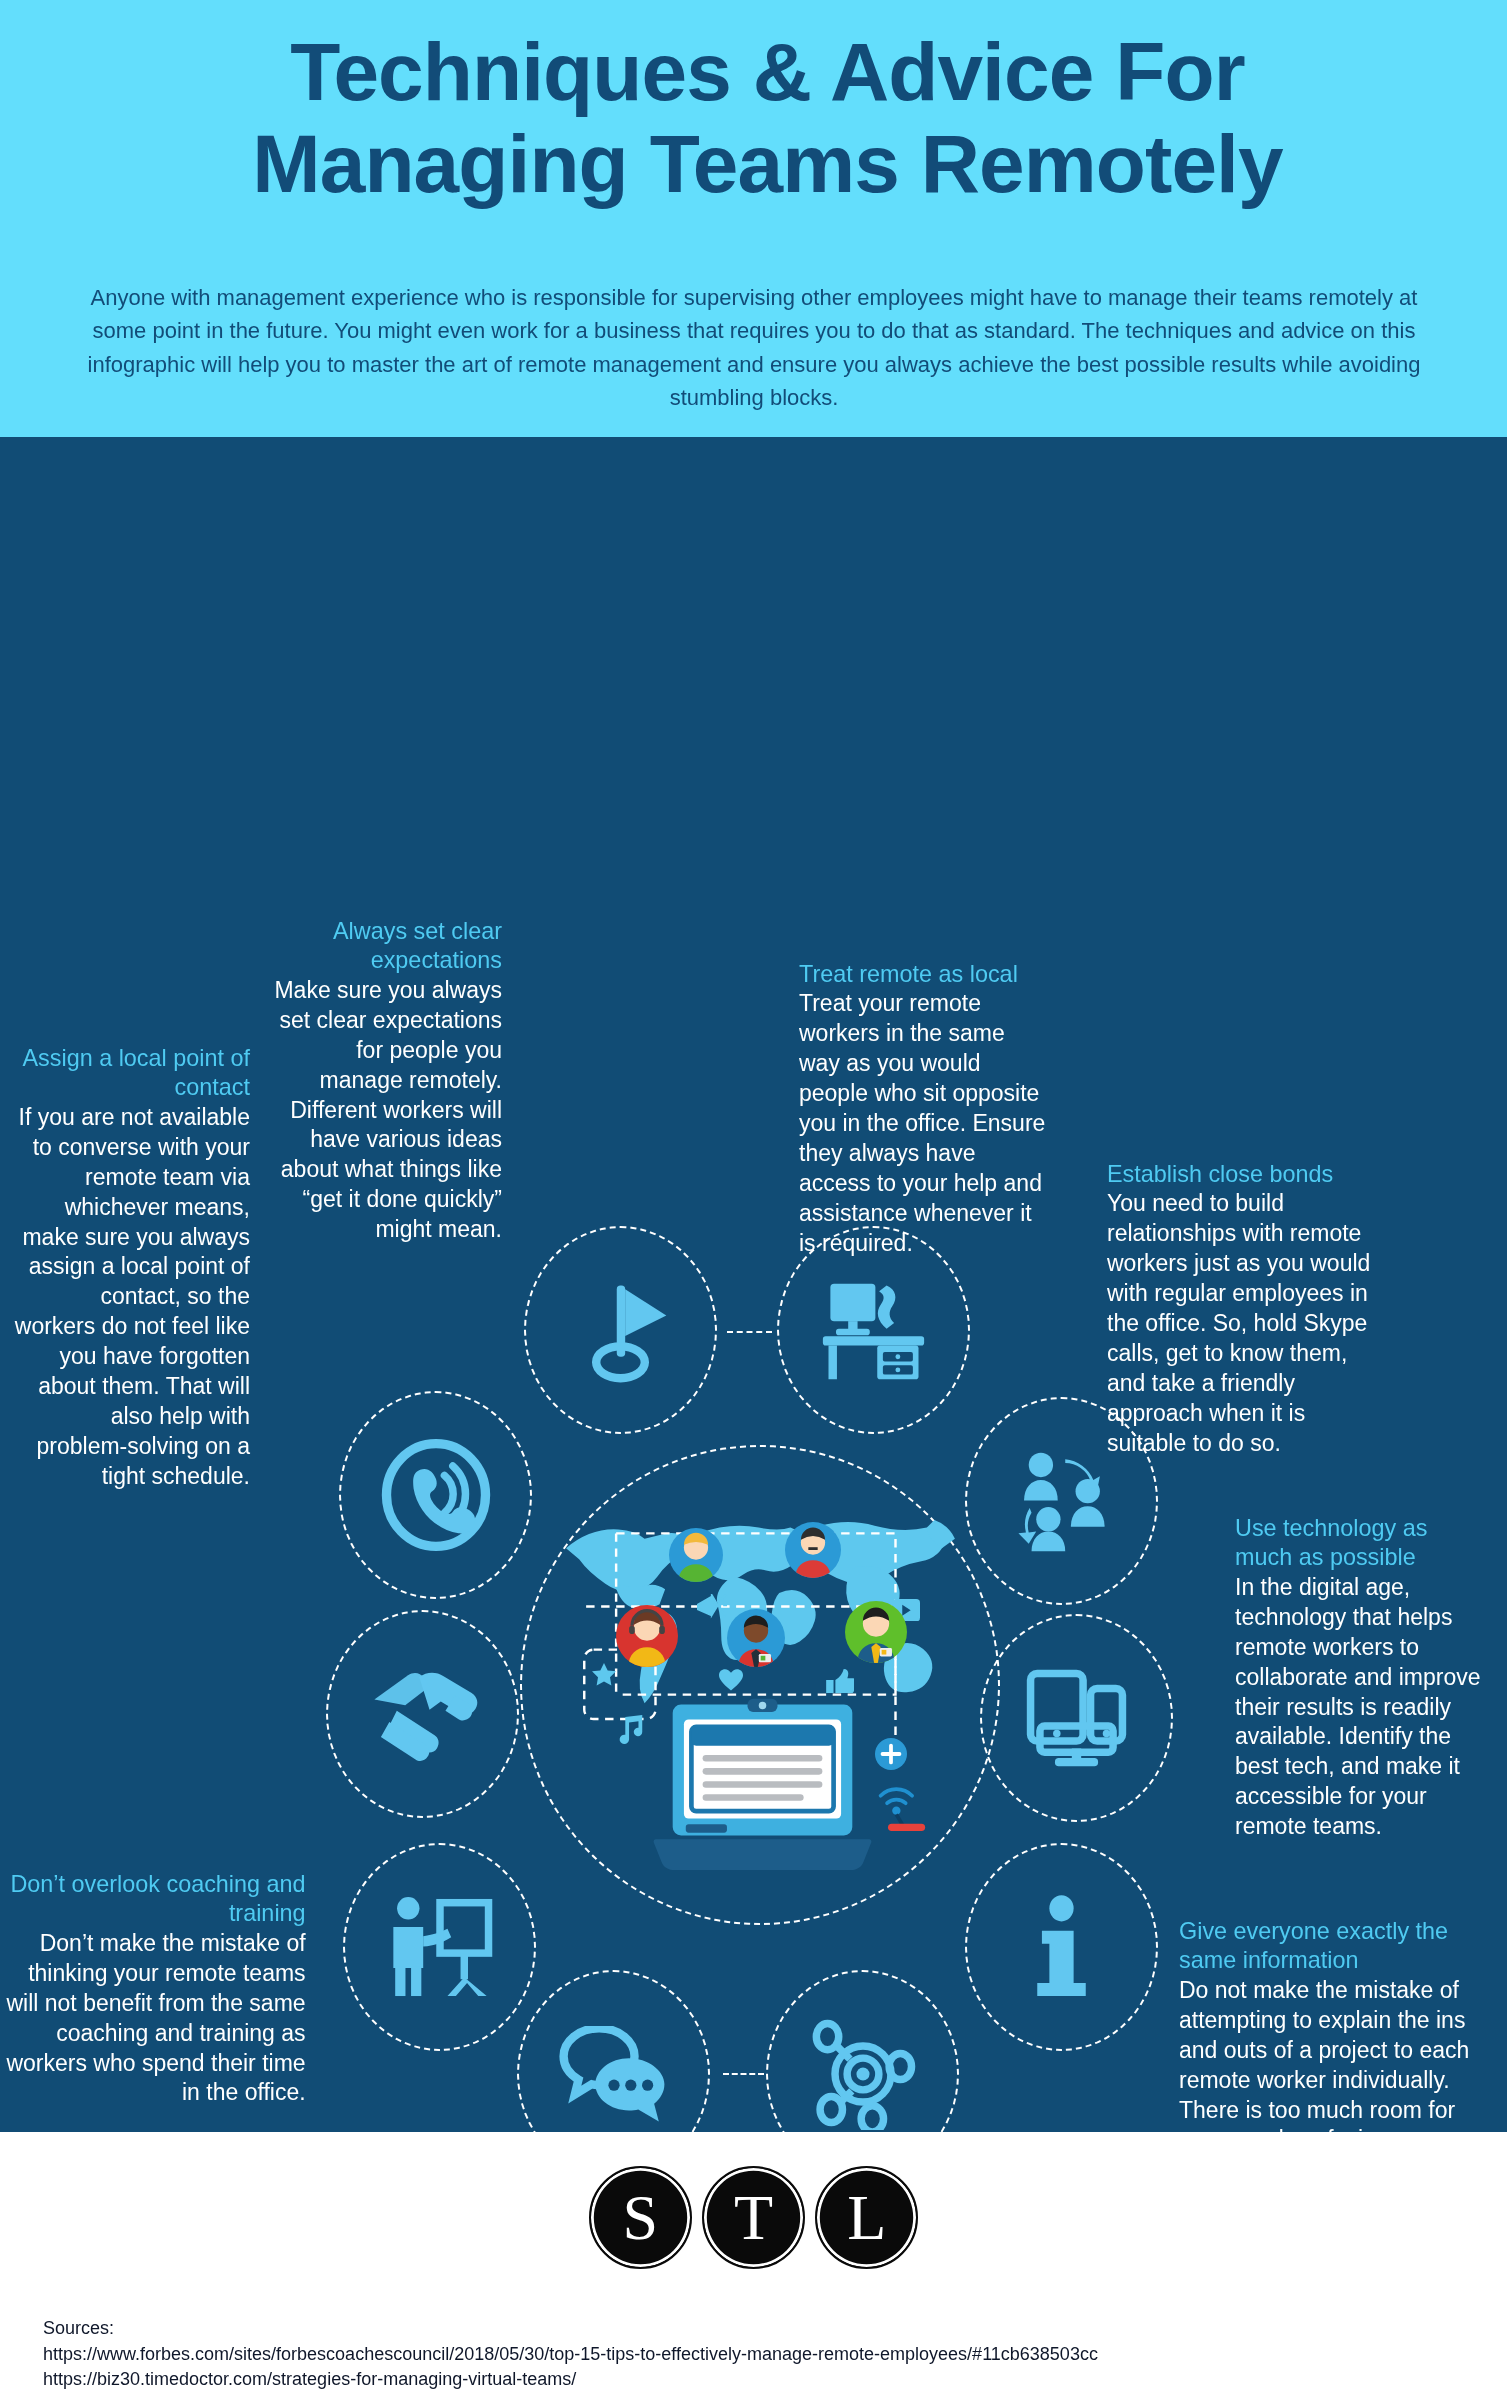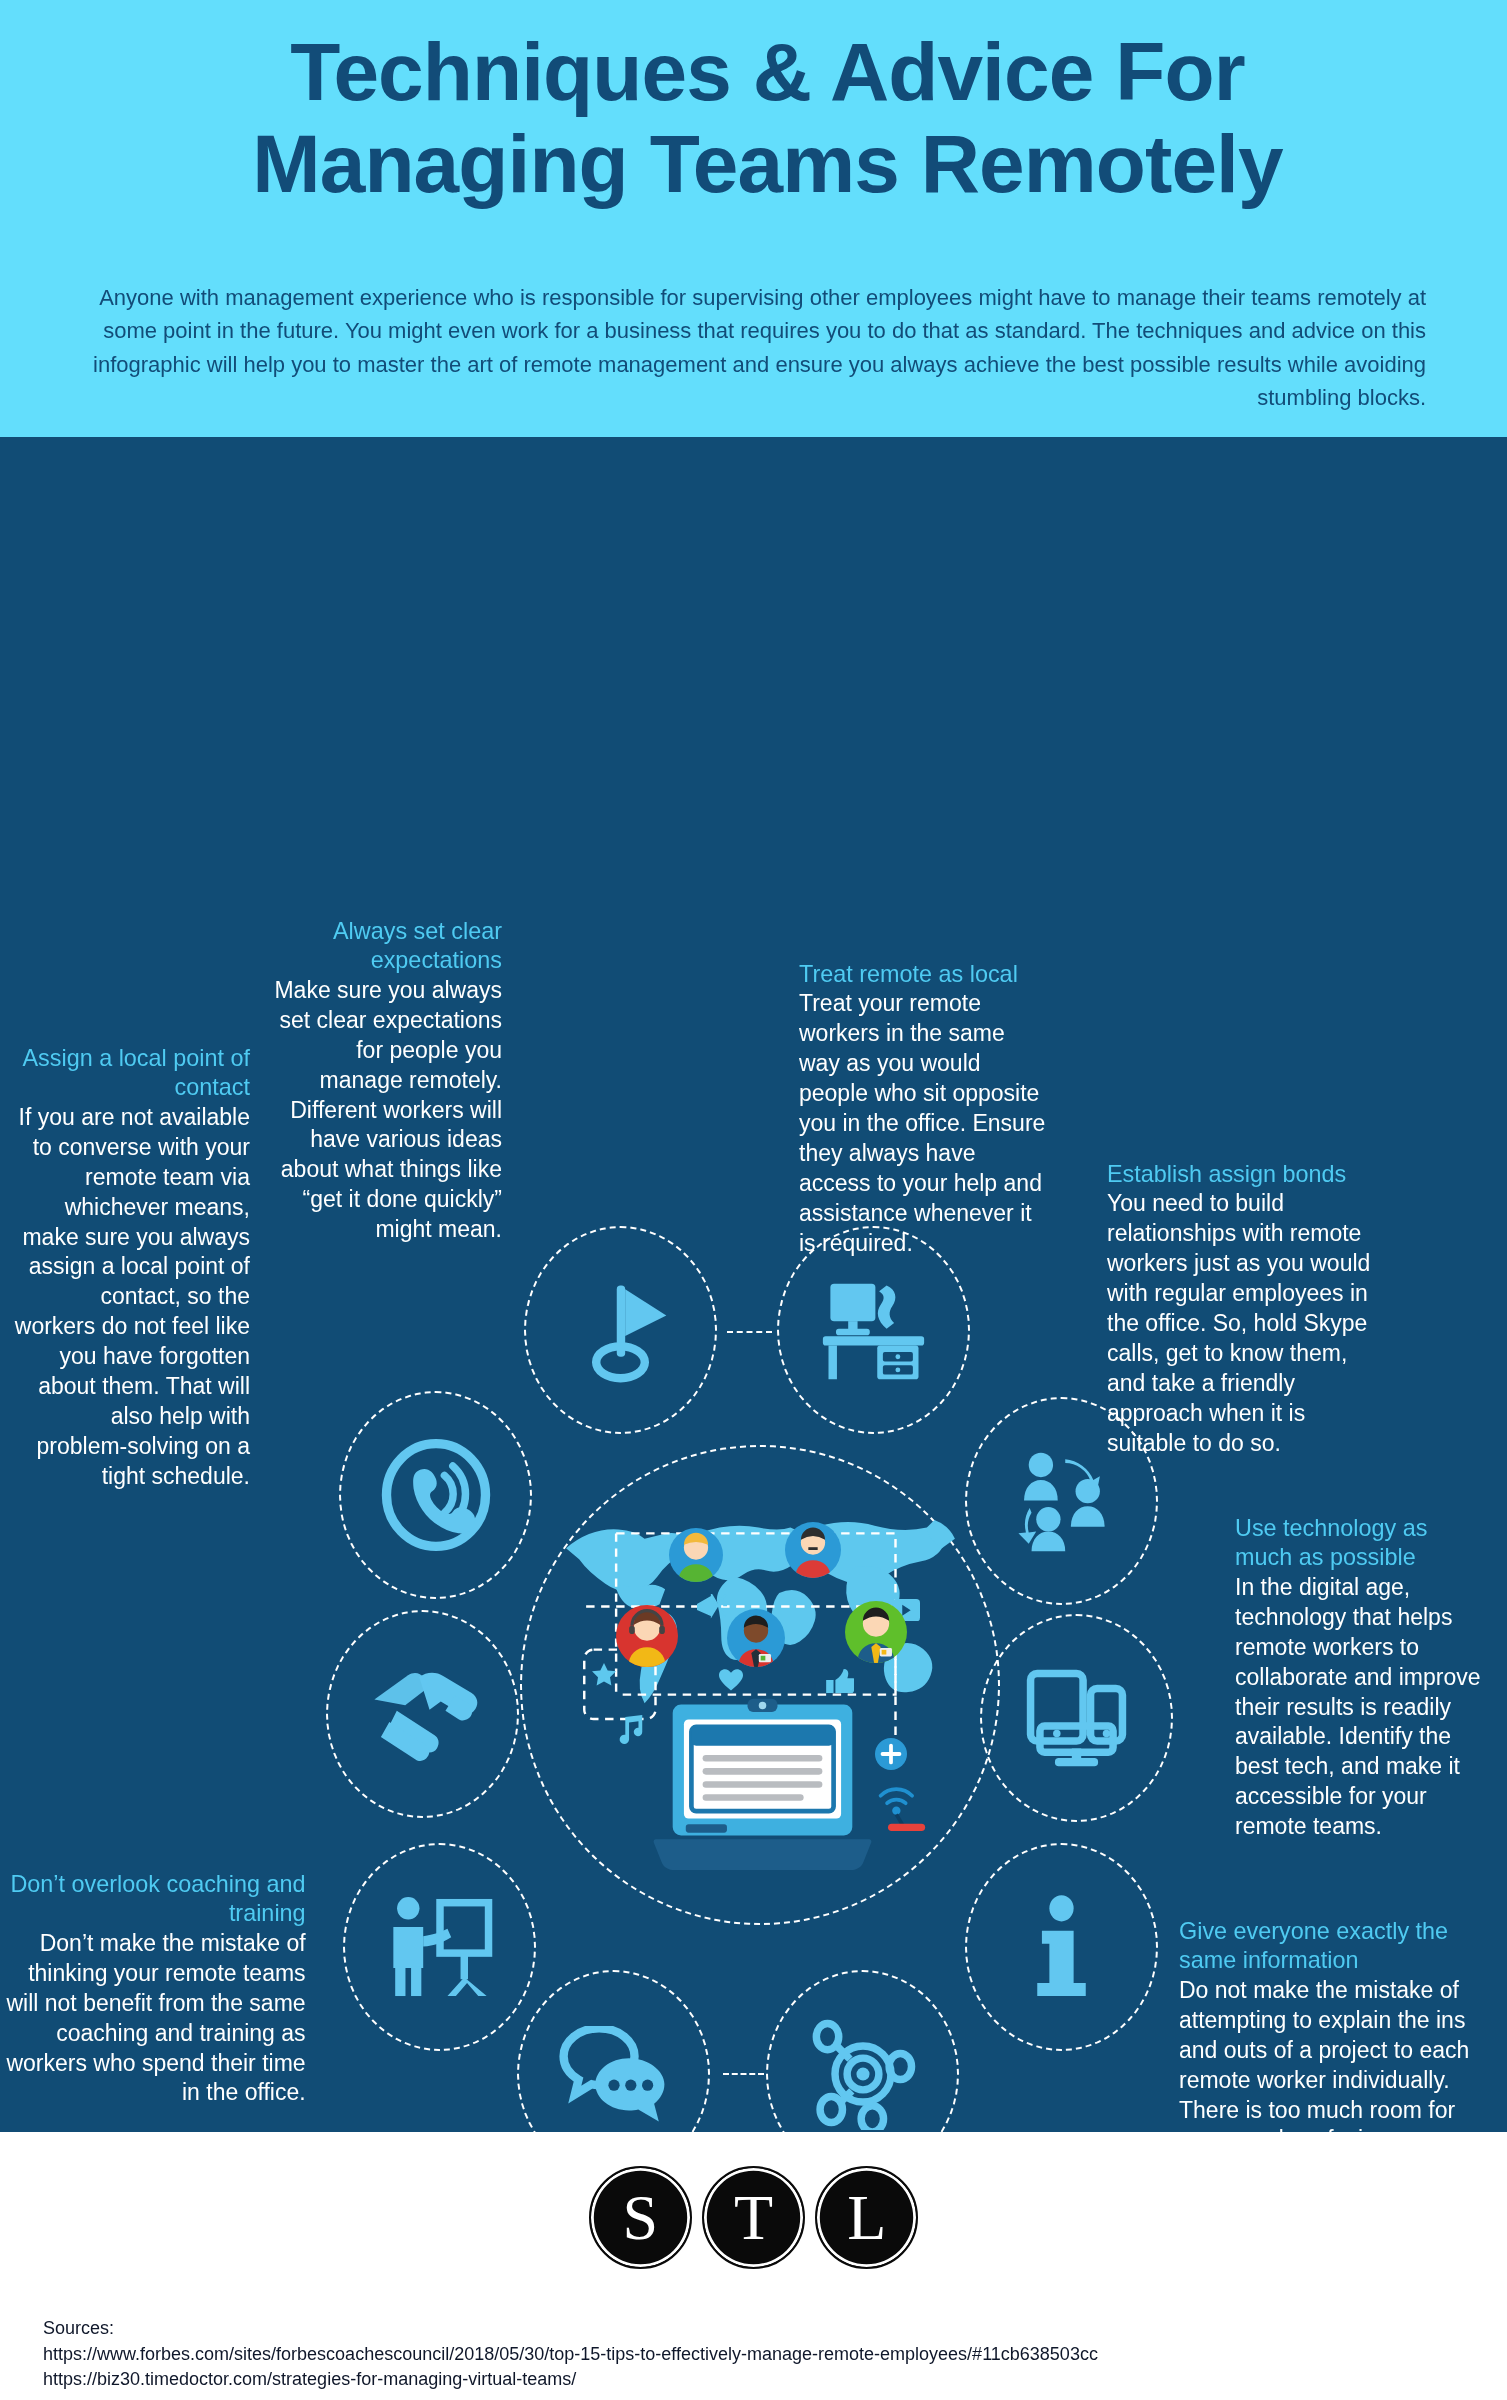--- a/index.html
+++ b/index.html
@@ -27,21 +27,21 @@
     font-weight: 700;
     font-size: 82px;
     line-height: 1.12;
     letter-spacing: -0.9px;
   }
   #title .tl { display: block; padding-left: 28px; }
   #intro {
     position: absolute;
     left: 82px; top: 281px;
     width: 1344px;
-    text-align: right;
+    text-align: center;
     color: #124C78;
     font-size: 22px;
     line-height: 1.52;
   }
 
   
   #panel {
     position: absolute;
     left: 0; top: 437px;
     width: 1507px; height: 1696px;
@@ -159,21 +159,21 @@
     <span class="bh">Always set clear expectations</span>
     <span class="bb">Make sure you always set clear expectations for people you manage remotely. Different workers will have various ideas about what things like “get it done quickly” might mean.</span>
   </div>
 
   <div class="block ta-l" id="b-treat">
     <span class="bh">Treat remote as local</span>
     <span class="bb">Treat your remote workers in the same way as you would people who sit opposite you in the office. Ensure they always have access to your help and assistance whenever it is required.</span>
   </div>
 
   <div class="block ta-l" id="b-establish">
-    <span class="bh">Establish assign bonds</span>
+    <span class="bh">Establish close bonds</span>
     <span class="bb">You need to build relationships with remote workers just as you would with regular employees in the office. So, hold Skype calls, get to know them, and take a friendly approach when it is suitable to do so.</span>
   </div>
 
 
   <div class="block ta-l" id="b-use">
     <span class="bh">Use technology as much as possible</span>
     <span class="bb">In the digital age, technology that helps remote workers to collaborate and improve their results is readily available. Identify the best tech, and make it accessible for your remote teams.</span>
   </div>
 
   <div class="block ta-r" id="b-coach">

